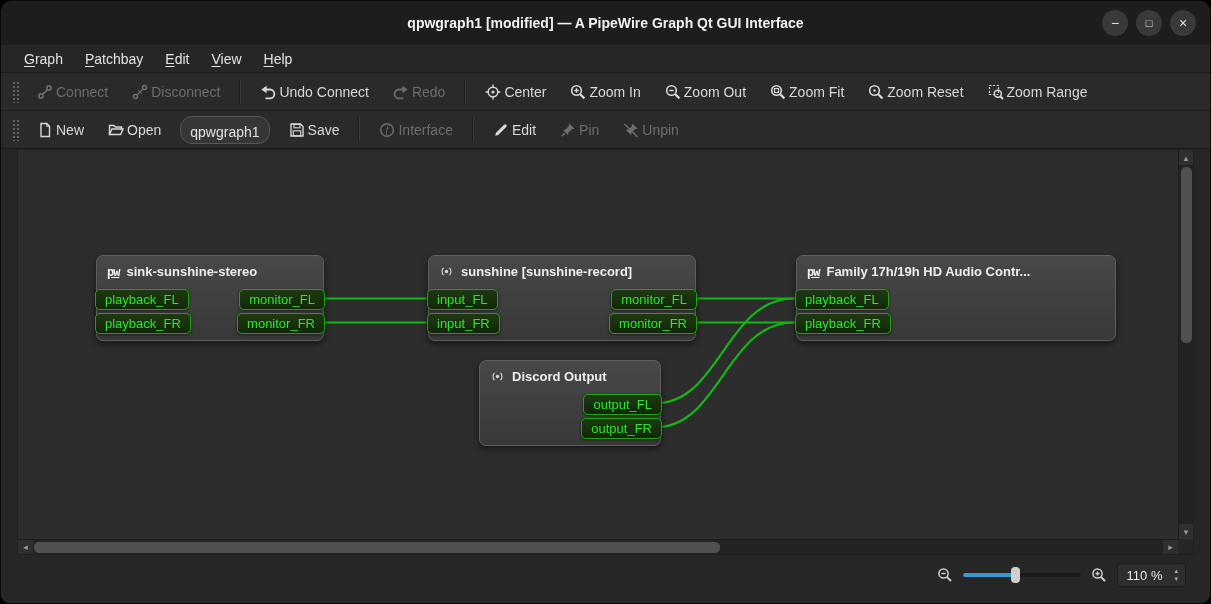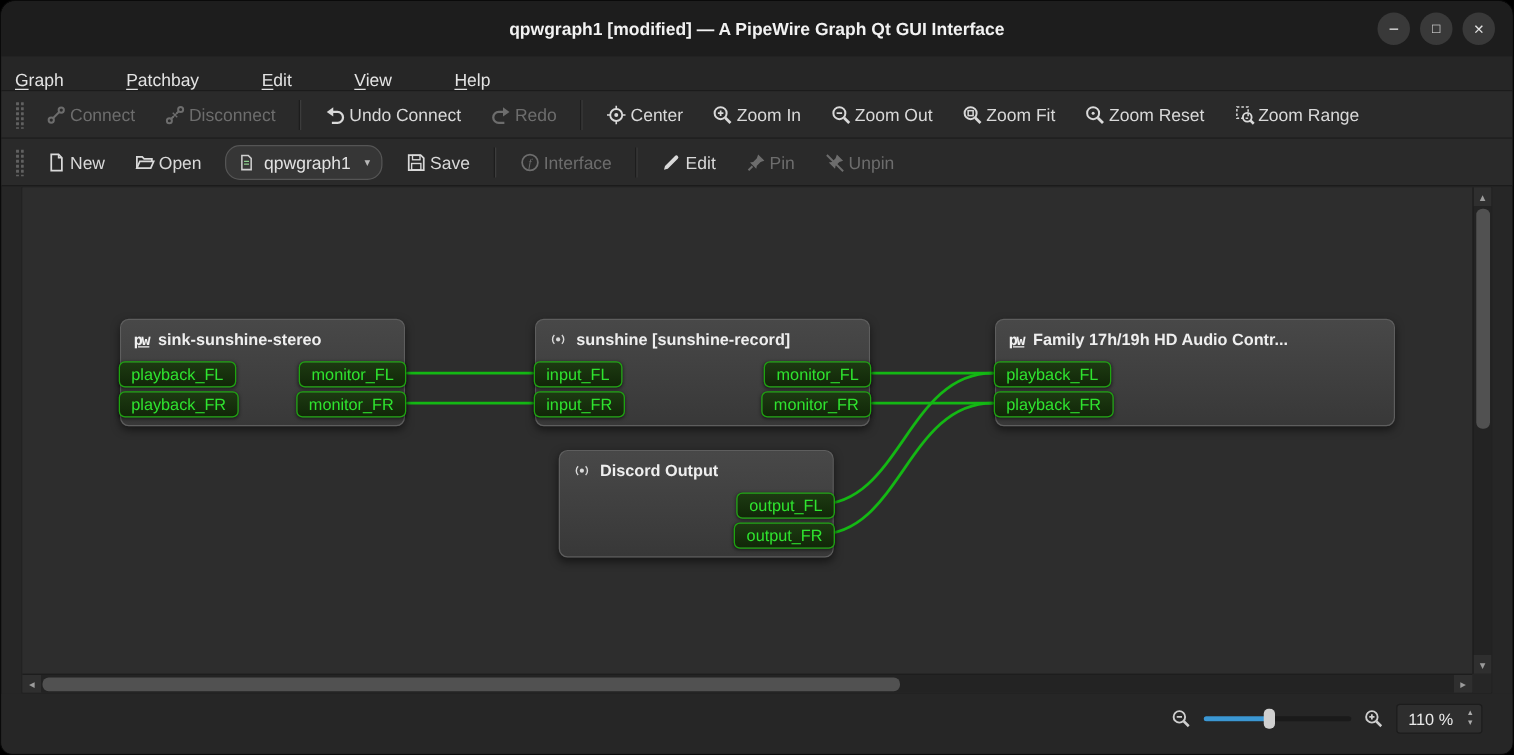--- a/index.html
+++ b/index.html
@@ -12,38 +12,38 @@
   
   .titlebar { flex:0 0 44px; background:#1d1d1d; position:relative;
               display:flex; align-items:center; justify-content:center; }
   .title { color:#f2f2f2; font-weight:bold; font-size:14px; }
   .win-controls { position:absolute; right:14px; top:0; height:100%; display:flex; align-items:center; gap:8px; }
   .win-btn { width:26px; height:26px; border-radius:50%; background:#393939; color:#e3e3e3;
              display:flex; align-items:center; justify-content:center; font-size:14px; line-height:1; }
   .win-btn .sq { font-size:11px; }
 
   
-  .menubar { flex:0 0 28px; background:#262626; display:flex; align-items:flex-end;
-             border-bottom:1px solid #1b1b1b;gap:28px; }
+  .menubar { flex:0 0 28px; background:#262626; display:flex; align-items:center;
+             padding-left:12px; border-bottom:1px solid #1b1b1b; }
   .menu-item { display:flex; align-items:center; padding:0 11px; color:#e3e3e3; font-size:14px; }
   .mn { text-decoration:underline; text-underline-offset:2px; }
 
   
   .toolbar { flex:0 0 38px; background:#2a2a2a; display:flex; align-items:center;
              gap:6px; padding:0 8px; border-bottom:1px solid #1b1b1b; }
   .grip { width:7px; height:22px; margin:0 3px;
           background-image:radial-gradient(circle at 2px 2px, #616161 1.1px, transparent 1.4px);
           background-size:4px 4px; }
   .tb-sep { width:2px; height:24px; border-left:1px solid #1d1d1d; border-right:1px solid #3c3c3c; margin:0 4px; }
   .tb-btn { display:flex; align-items:center; gap:3px; height:30px; padding:0 9px;
             border-radius:4px; color:#d9d9d9; font-size:14px; white-space:nowrap; }
   .tb-btn.disabled { color:#6d6d6d; }
   .tb-btn svg { flex:0 0 auto; }
   .combo { display:flex; align-items:center; gap:7px; height:28px; padding:0 9px; margin:0 4px;
-           background:#363636; border:1px solid #555; border-radius:12px; color:#e2e2e2; font-size:14px; }
+           background:#363636; border:1px solid #555; border-radius:12px; color:#e2e2e2; font-size:14px;flex-direction:column; }
   .combo .arrow { color:#b9b9b9; font-size:9px; margin-left:4px; }
 
   
   .main { flex:1 1 auto; margin:0 16px; position:relative; background:#2d2d2d; border:1px solid #202020; }
   .canvas { position:absolute; left:0; top:0; right:15px; bottom:15px; background:#2d2d2d; overflow:hidden; }
 
   .links { position:absolute; inset:0; z-index:1; }
   .node { position:absolute; z-index:2; background:linear-gradient(180deg,#484848,#383838);
           border:1px solid #5e5e5e; border-radius:7px; box-shadow:0 3px 7px rgba(0,0,0,.5); }
   .node-header { height:31px; display:flex; align-items:center; gap:7px; padding:0 10px;
@@ -315,21 +315,21 @@
               </svg>
           </span>
           <span>sunshine [sunshine-record]</span>
         </div>
         <div class="port in r0">input_FL</div>
         <div class="port in r1">input_FR</div>
         <div class="port out r0">monitor_FL</div>
         <div class="port out r1">monitor_FR</div>
       </div>
 
-      <div class="node" style="left:429px;top:210px;width:220px;height:86px;">
+      <div class="node" style="left:461px;top:210px;width:182px;height:86px;">
         <div class="node-header">
           <span class="node-icon">
             <svg width="15" height="15" viewBox="0 0 16 16">
                 <circle cx="8" cy="8" r="1.8" fill="#d9d9d9"></circle>
                 <path d="M4.8 4.2 A5.4 5.4 0 0 0 4.8 11.8 M11.2 4.2 A5.4 5.4 0 0 1 11.2 11.8" fill="none" stroke="#d9d9d9" stroke-width="1.2"></path>
               </svg>
           </span>
           <span>Discord Output</span>
         </div>
         <div class="port out r0">output_FL</div>

